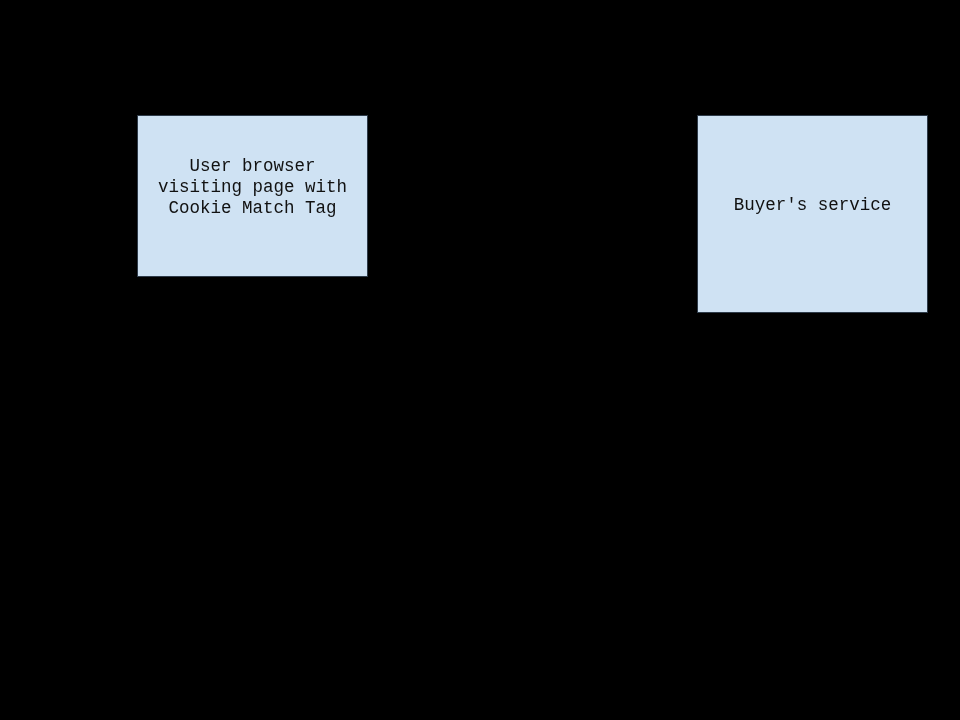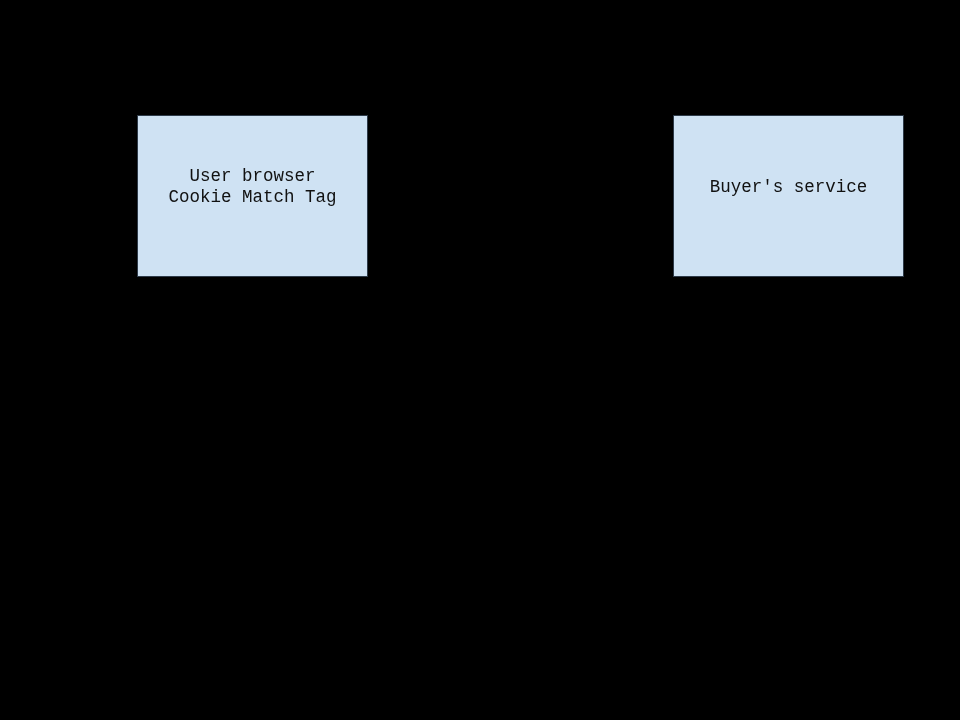--- a/index.html
+++ b/index.html
@@ -31,31 +31,32 @@
     justify-content: center;
     text-align: center;
     font-size: 17.5px;
     line-height: 21px;
   }
   .node .label {
     transform: translateY(-9px); 
     width: 100%;
   }
   #node-user-browser        { left: 137px; top: 115px; width: 231px; height: 162px; }
-  #node-buyers-service      { left: 673px; top: 115px; width: 231px; height: 162px; }
+  #node-buyers-service      { left: 697px; top: 115px; width: 231px; height: 198px; }
   #node-google-cms          { left: 140px; top: 492px; width: 232px; height: 163px; }
 </style>
 </head>
 <body>
 
 <div class="canvas">
 
   <div class="node" id="node-user-browser">
     <div class="label">
       <div class="line">User browser</div>
+      <div class="line">visiting page with</div>
       <div class="line">Cookie Match Tag</div>
     </div>
   </div>
 
   <div class="node" id="node-buyers-service">
     <div class="label">
       <div class="line">Buyer's service</div>
     </div>
   </div>
 

